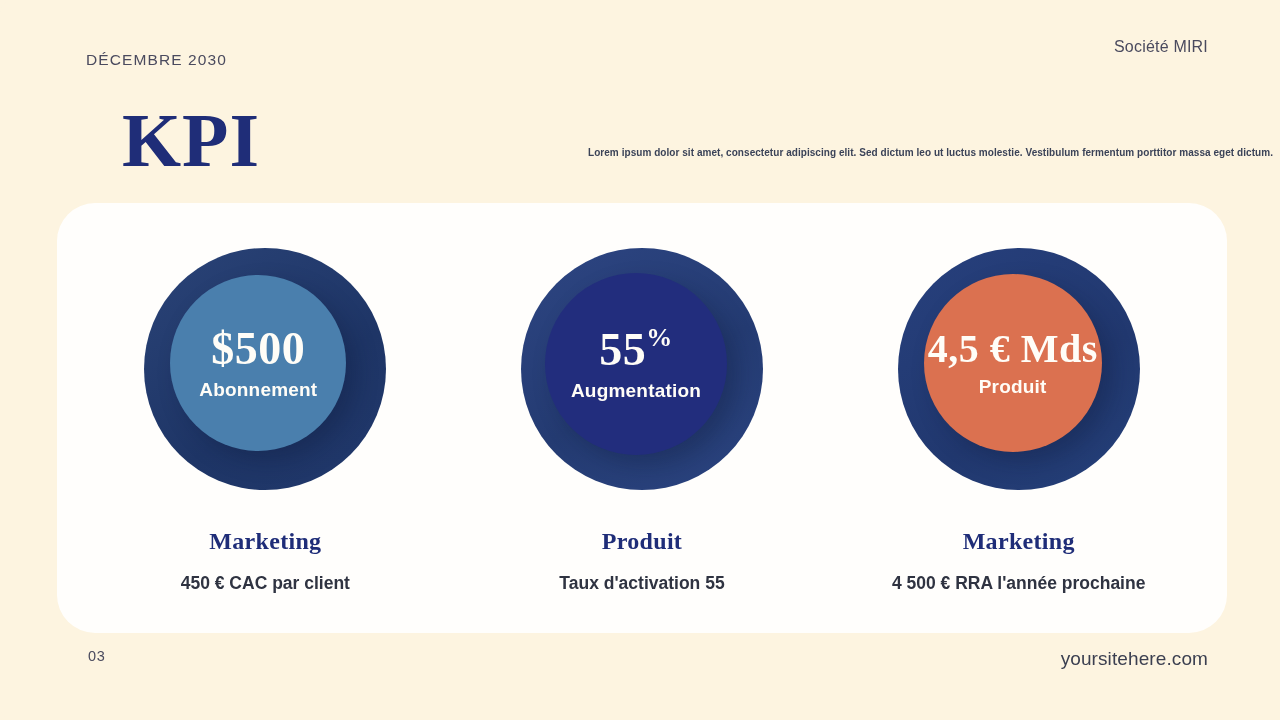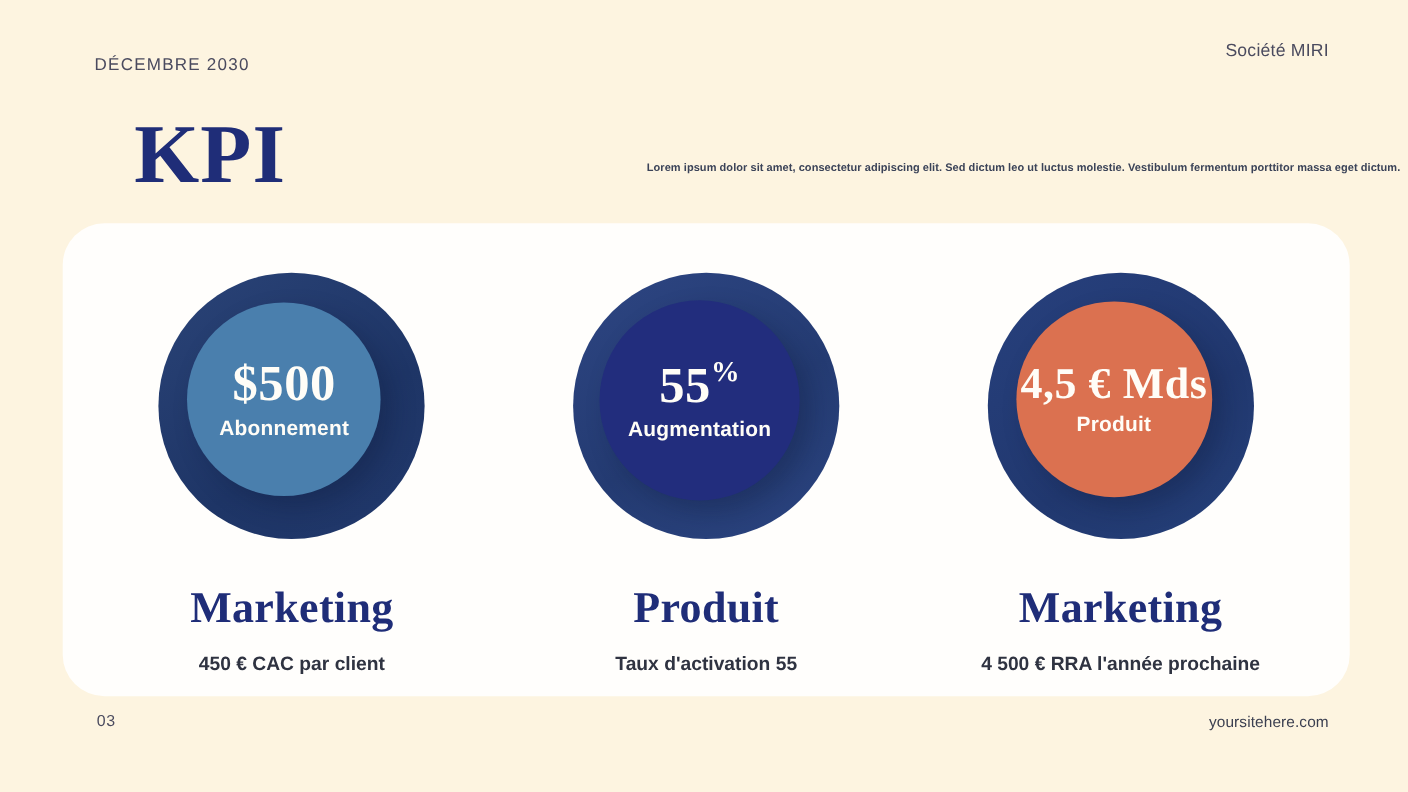--- a/index.html
+++ b/index.html
@@ -124,41 +124,41 @@
     font-size:19px;
     margin-top:7px;
     letter-spacing:0.2px;
     white-space:nowrap;
   }
 
   
   .kpi-title {
     font-family:"Liberation Serif", serif;
     font-weight:700;
-    font-size:40px;
+    font-size:24px;
     color:#1f2d78;
     margin-top:38px;
     letter-spacing:0.3px;
   }
   .kpi-desc {
     font-size:17.5px;
     color:#2f3341;
     margin-top:18px;
     font-weight:700;
     white-space:nowrap;
   }
 
   
   .ftr-page {
     position:absolute; left:88px; top:648px;
     font-size:14.5px; color:#4a4a5e; letter-spacing:0.6px;
   }
   .ftr-site {
     position:absolute; right:72px; top:648px;
-    font-size:14px; color:#3b3f50; letter-spacing:0.1px;
+    font-size:19px; color:#3b3f50; letter-spacing:0.1px;
   }
 </style>
 </head>
 <body>
 
 <div class="slide">
 
   <div class="hdr-date">DÉCEMBRE 2030</div>
   <div class="hdr-company">Société MIRI</div>
 

